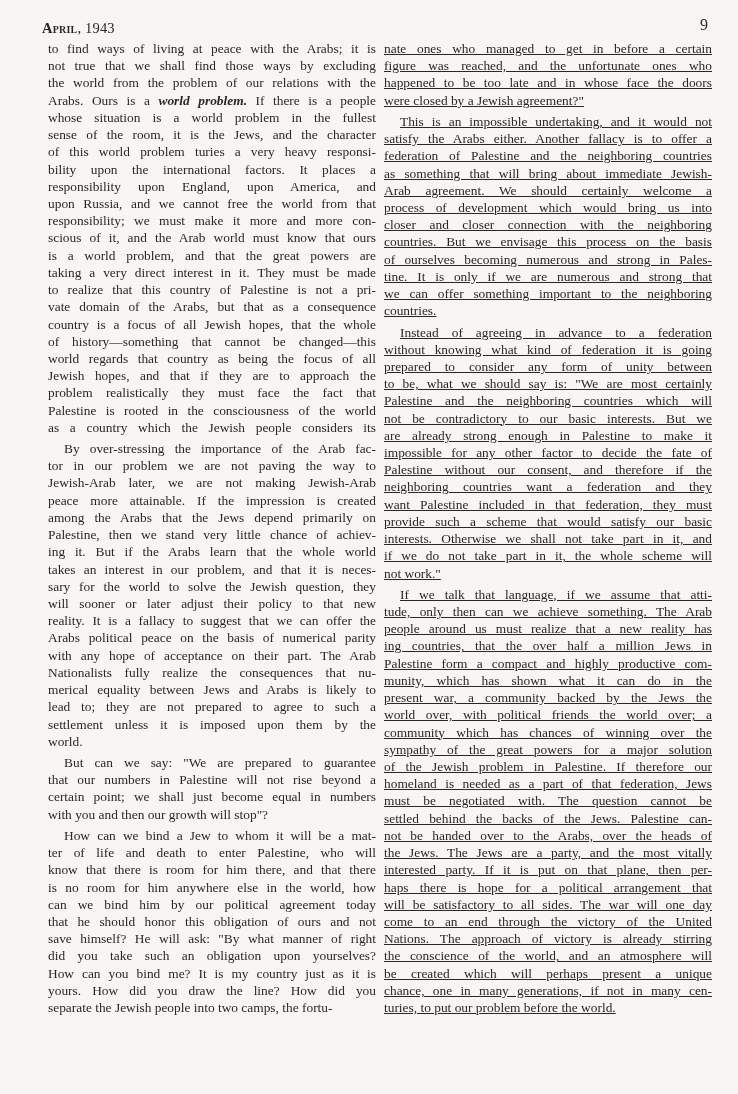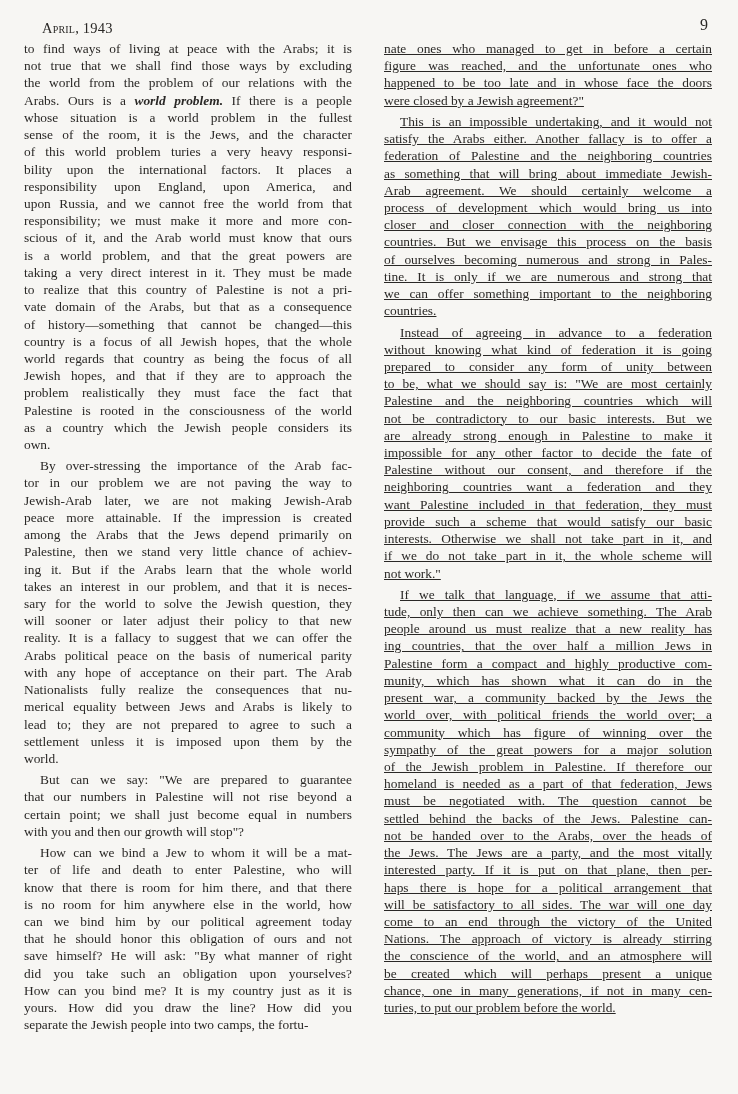--- a/index.html
+++ b/index.html
@@ -7,31 +7,31 @@
     width: 738px; height: 1094px; overflow: hidden;
     background: #f7f6f3;
     font-family: "Liberation Serif", "DejaVu Serif", serif;
     color: #2a2826;
   }
   .page { position: relative; width: 738px; height: 1094px; }
   .running-head {
     position: absolute; top: 20px; left: 42px;
     font-size: 14.5px; letter-spacing: 0.2px;
   }
-  .running-head .sc { font-variant: small-caps; font-weight: normal; text-align: center; }
+  .running-head .sc { font-variant: small-caps; font-weight: bold; text-align: center; }
   .page-number {
     position: absolute; top: 16px; right: 30px;
     font-size: 16px;
   }
   .col {
     position: absolute; top: 40px;
     font-size: 13.4px; line-height: 17.22px;
     text-align: justify;
   }
-  .col.left { left: 24px; width: 328px; }
+  .col.left { left: 48px; width: 328px; }
   .col.right { left: 384px; width: 328px; text-decoration: underline; }
   .line {
     display: block; height: 17.22px; white-space: nowrap;
     text-align-last: justify; text-align: justify;
     overflow: visible;
   }
   .line.last { text-align-last: left; }
   .line.indent { padding-left: 16px; }
   .para-gap { height: 4px; }
   em { font-style: italic; font-weight: bold; }
@@ -56,28 +56,27 @@
         <span class="line">of this world problem turies a very heavy responsi-</span>
         <span class="line">bility upon the international factors. It places a</span>
         <span class="line">responsibility upon England, upon America, and</span>
         <span class="line">upon Russia, and we cannot free the world from that</span>
         <span class="line">responsibility; we must make it more and more con-</span>
         <span class="line">scious of it, and the Arab world must know that ours</span>
         <span class="line">is a world problem, and that the great powers are</span>
         <span class="line">taking a very direct interest in it. They must be made</span>
         <span class="line">to realize that this country of Palestine is not a pri-</span>
         <span class="line">vate domain of the Arabs, but that as a consequence</span>
+        <span class="line">country is a focus of all Jewish hopes, that the whole</span>
         <span class="line">of history—something that cannot be changed—this</span>
-        <span class="line">country is a focus of all Jewish hopes, that the whole</span>
         <span class="line">world regards that country as being the focus of all</span>
         <span class="line">Jewish hopes, and that if they are to approach the</span>
         <span class="line">problem realistically they must face the fact that</span>
         <span class="line">Palestine is rooted in the consciousness of the world</span>
         <span class="line">as a country which the Jewish people considers its</span>
-        <span class="line last">own.</span>
       </div>
       <div class="para-gap"></div>
       <div class="para">
         <span class="line indent">By over-stressing the importance of the Arab fac-</span>
         <span class="line">tor in our problem we are not paving the way to</span>
         <span class="line">Jewish-Arab later, we are not making Jewish-Arab</span>
         <span class="line">peace more attainable. If the impression is created</span>
         <span class="line">among the Arabs that the Jews depend primarily on</span>
         <span class="line">Palestine, then we stand very little chance of achiev-</span>
         <span class="line">ing it. But if the Arabs learn that the whole world</span>
@@ -158,21 +157,21 @@
       <div class="para-gap"></div>
       <div class="para">
         <span class="line indent">If we talk that language, if we assume that atti-</span>
         <span class="line">tude, only then can we achieve something. The Arab</span>
         <span class="line">people around us must realize that a new reality has</span>
         <span class="line">ing countries, that the over half a million Jews in</span>
         <span class="line">Palestine form a compact and highly productive com-</span>
         <span class="line">munity, which has shown what it can do in the</span>
         <span class="line">present war, a community backed by the Jews the</span>
         <span class="line">world over, with political friends the world over; a</span>
-        <span class="line">community which has figure of winning over the</span>
+        <span class="line">community which has chances of winning over the</span>
         <span class="line">sympathy of the great powers for a major solution</span>
         <span class="line">of the Jewish problem in Palestine. If therefore our</span>
         <span class="line">homeland is needed as a part of that federation, Jews</span>
         <span class="line">must be negotiated with. The question cannot be</span>
         <span class="line">settled behind the backs of the Jews. Palestine can-</span>
         <span class="line">not be handed over to the Arabs, over the heads of</span>
         <span class="line">the Jews. The Jews are a party, and the most vitally</span>
         <span class="line">interested party. If it is put on that plane, then per-</span>
         <span class="line">haps there is hope for a political arrangement that</span>
         <span class="line">will be satisfactory to all sides. The war will one day</span>

